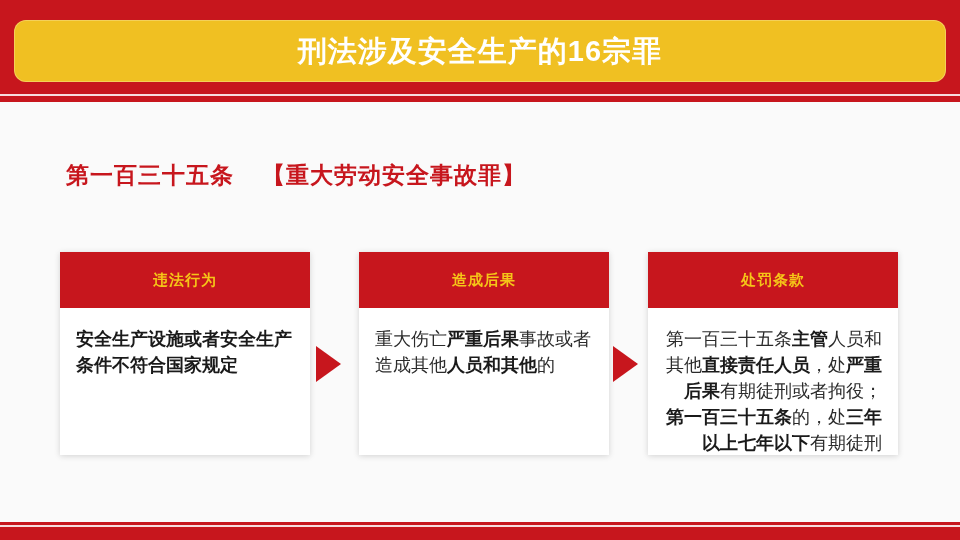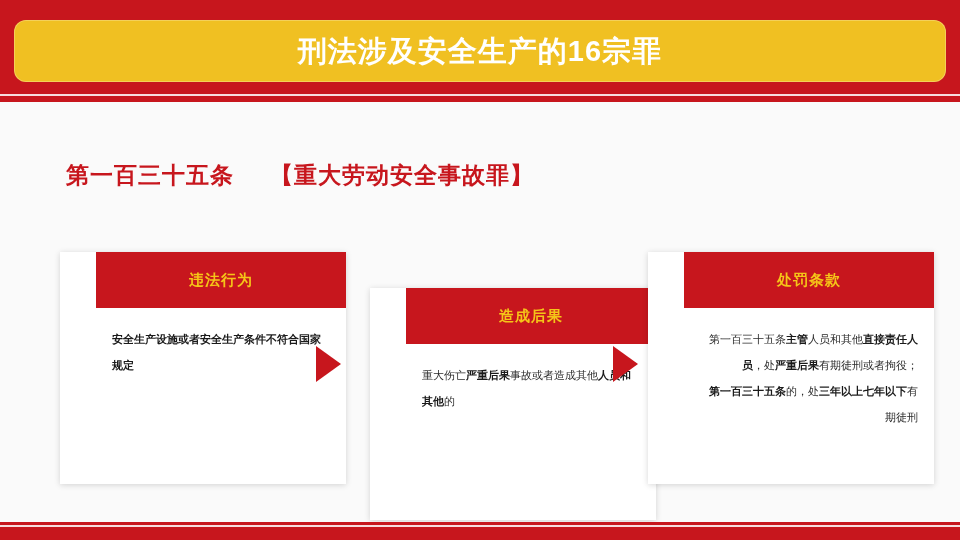--- a/index.html
+++ b/index.html
@@ -82,51 +82,50 @@
     color: #c7161d;
     font-size: 23px;
     font-weight: bold;
     letter-spacing: 1px;
   }
   .article-name {
     color: #c7161d;
     font-size: 23px;
     font-weight: bold;
     letter-spacing: 1px;
-    margin-left: 36px;
+    margin-left: 28px;
   }
   
   .card {
     position: absolute;
     top: 252px;
     width: 250px;
     background: #ffffff;
     box-shadow: 0 1px 6px rgba(0,0,0,0.16);
-    padding-left: 36px;
   }
   .card-1 { left: 60px; }
-  .card-2 { left: 370px; margin-top: 36px; }
+  .card-2 { left: 359px; }
   .card-3 { left: 648px; text-align: right; }
   .card-head {
     height: 56px;
     background: #c7161d;
     color: #f5c518;
     font-size: 15px;
     font-weight: bold;
     display: flex;
     align-items: center;
     justify-content: center;
     letter-spacing: 1px;
   }
   .card-body {
-    height: 176px;
+    height: 147px;
     padding: 18px 16px 0 16px;
     box-sizing: border-box;
     color: #2b2b2b;
-    font-size: 11px;
+    font-size: 18px;
     line-height: 26px;
   }
   .card-body b {
     font-weight: bold;
     color: #1a1a1a;
   }
   .card-1 .card-body {
     font-weight: bold;
   }
   

